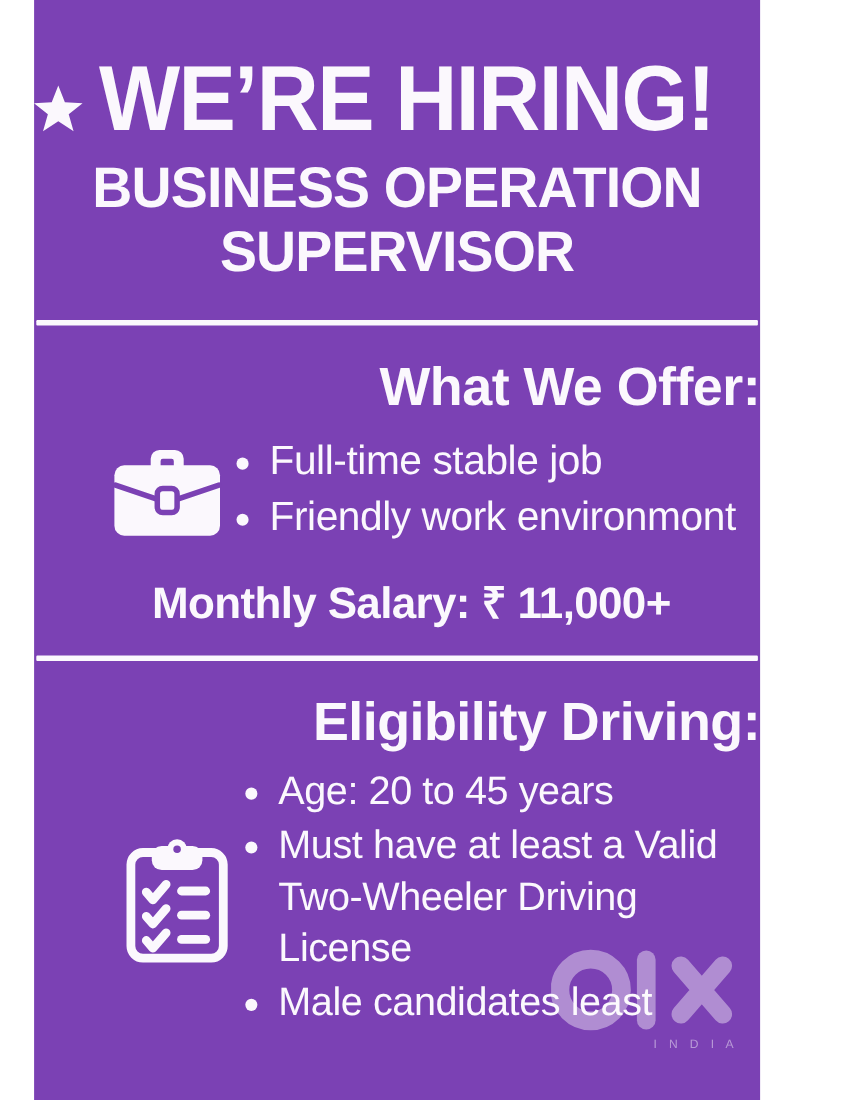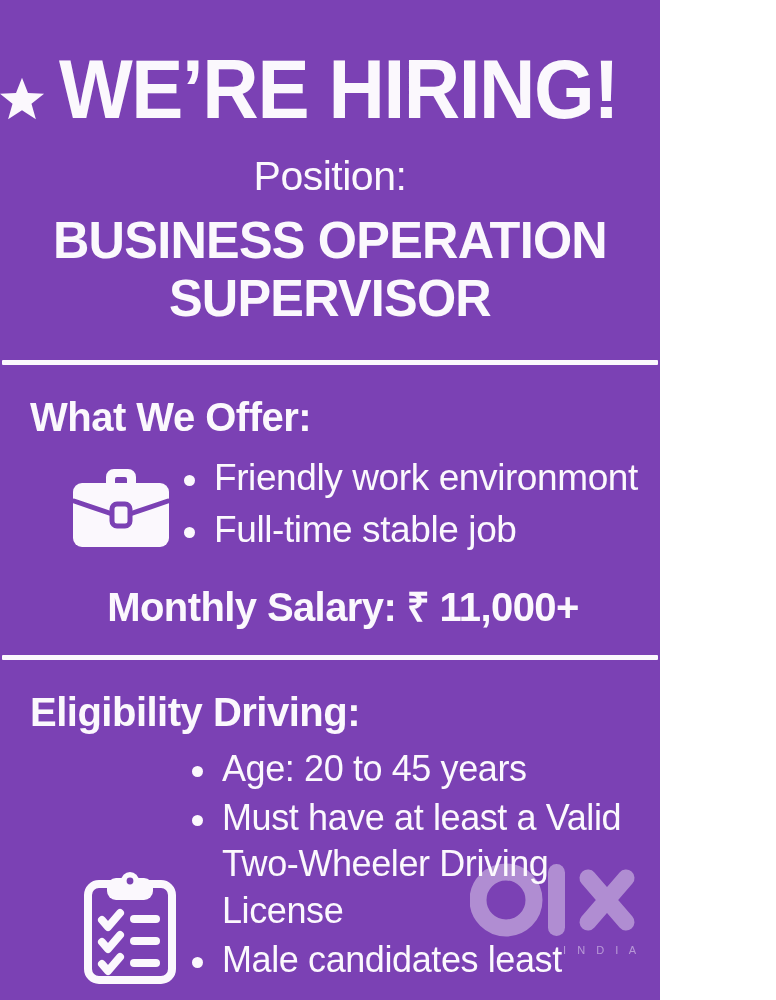--- a/index.html
+++ b/index.html
@@ -11,20 +11,21 @@
     font-family: "Liberation Sans", sans-serif;
   }
 
   #poster {
     position: relative;
     width: 660px;
     height: 1000px;
     background: #7b41b4;
     overflow: hidden;
     color: #fbf8fd;
+    margin-left: 31px;
   }
 
   
   .headline-row {
     display: flex;
     align-items: center;
     justify-content: center;
     gap: 14px;
     padding-top: 50px;
   }
@@ -71,38 +72,38 @@
     height: 5px;
     background: #fbf8fd;
     margin: 0 auto;
     border-radius: 1px;
   }
   .divider.first { margin-top: 33px; }
   .divider.second { margin-top: 22px; }
 
   
   .section-heading {
-    text-align: left;
-    font-size: 40px;
+    text-align: right;
+    font-size: 49px;
     font-weight: 600;
     letter-spacing: -0.5px;
     margin-top: 30px;
     line-height: 1.1;
     padding-left: 30px;
   }
 
   
   .content-row {
     display: flex;
     align-items: center;
     margin-top: 14px;
     padding-left: 62px;
   }
   .content-row.eligibility-row {
-    align-items: flex-end;
+    align-items: center;
     margin-top: 12px;
     padding-left: 72px;
   }
   .icon-cell {
     flex: 0 0 auto;
     width: 118px;
     display: flex;
     justify-content: center;
     align-items: center;
   }
@@ -177,21 +178,20 @@
 
 <div id="poster">
 
   <div class="headline-row">
     <svg class="star-icon" viewBox="0 0 50 50" aria-hidden="true">
       <polygon fill="#fbf8fd" points="25,2 31.5,18.5 49,19.3 35.3,30.2 40.1,47 25,37.3 9.9,47 14.7,30.2 1,19.3 18.5,18.5"></polygon>
     </svg>
     <h1 class="headline">WE’RE HIRING!</h1>
   </div>
 
-  <div class="position-label">Position:</div>
   <div class="position-title">
     <div>BUSINESS OPERATION</div>
     <div>SUPERVISOR</div>
   </div>
 
   <div class="divider first"></div>
 
   <div class="section-heading">What We Offer:</div>
 
   <div class="content-row">
@@ -201,22 +201,22 @@
         <path d="M38 18 a8 8 0 0 1 8-8 h14 a8 8 0 0 1 8 8 v8 h-9 v-6 a2 2 0 0 0-2-2 h-8 a2 2 0 0 0-2 2 v6 h-9 z" fill="#fbf8fd"></path>
 
         <rect x="5" y="24" width="96" height="64" rx="9" fill="#fbf8fd"></rect>
 
         <path d="M6 42 L53 58 L100 42" fill="none" stroke="#7b41b4" stroke-width="5" stroke-linejoin="round" stroke-linecap="round"></path>
 
         <rect x="44" y="45" width="18" height="22" rx="5" fill="#fbf8fd" stroke="#7b41b4" stroke-width="5"></rect>
       </svg>
     </div>
     <ul class="bullet-list">
+      <li>Full-time stable job</li>
       <li>Friendly work environmont</li>
-      <li>Full-time stable job</li>
     </ul>
   </div>
 
   <div class="salary">Monthly Salary: ₹ 11,000+</div>
 
   <div class="divider second"></div>
 
   <div class="section-heading">Eligibility Driving:</div>
 
   <div class="content-row eligibility-row">

